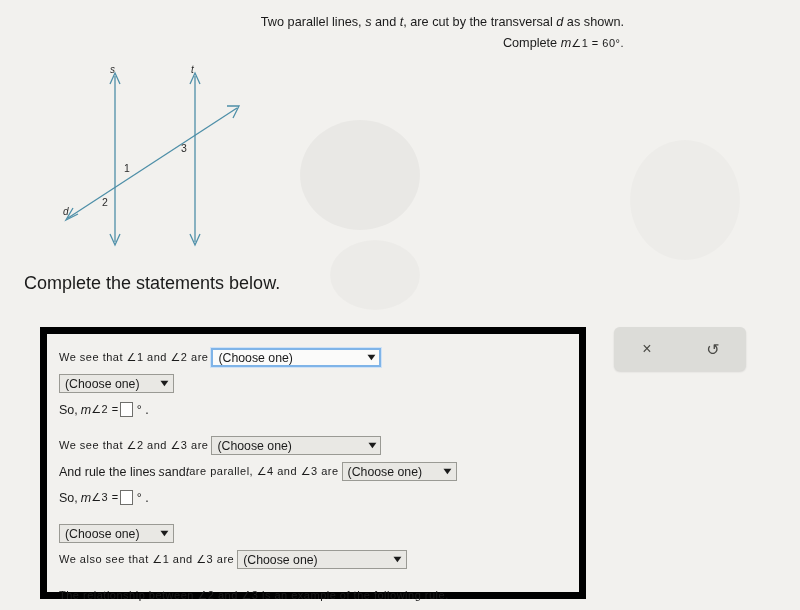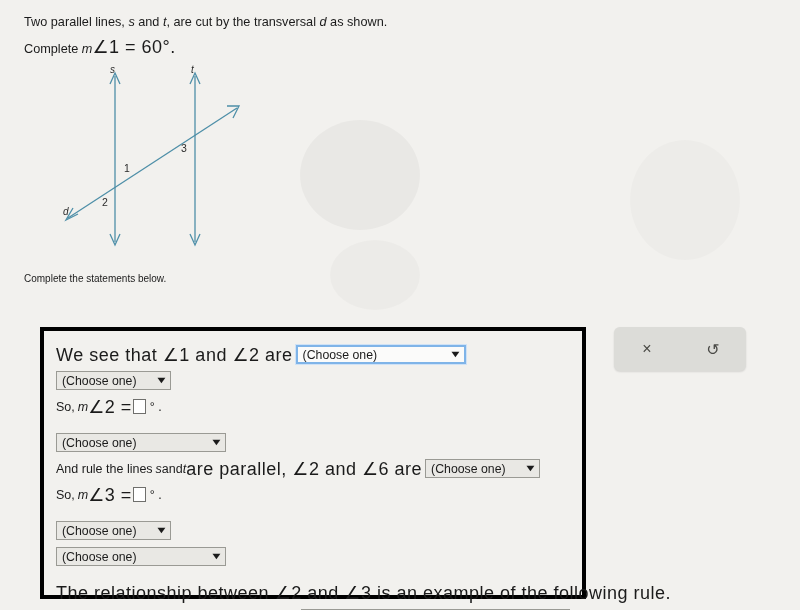--- a/index.html
+++ b/index.html
@@ -16,57 +16,58 @@
     position: relative;
     overflow: hidden;
   }
   .prompt {
     position: absolute;
     left: 24px;
     top: 12px;
     width: 600px;
     line-height: 1.65;
     font-size: 12.7px;
+    text-align: right;
   }
   .prompt .ital { font-style: italic; }
   .figure {
     position: absolute;
     left: 40px;
     top: 62px;
     width: 270px;
     height: 195px;
   }
   .complete-line {
     position: absolute;
     left: 24px;
     top: 273px;
-    font-size: 10px;
+    font-size: 18px;
   }
   .answer-box {
     position: absolute;
     left: 40px;
     top: 327px;
     width: 546px;
     height: 272px;
-    border: 4px solid #000000;
+    border: 7px solid #000000;
     background: #f2f1ee;
     box-sizing: border-box;
     padding: 12px 12px 0 12px;
   }
   .stmt-group { margin-bottom: 13px; }
   .stmt-row {
     display: flex;
     align-items: center;
     min-height: 23px;
     margin-bottom: 3px;
     white-space: nowrap;
   }
   .stmt-row .txt { margin-right: 3px; }
   .stmt-row .txt.after { margin-left: 3px; margin-right: 0; }
-  .ang { font-size: 18px; letter-spacing: 0.5px; }
+  .ang { font-size: 11px; letter-spacing: 0.5px; }
   .ital { font-style: italic; }
 
   
   .dd {
     display: inline-flex;
     align-items: center;
     justify-content: space-between;
     background: #e9e8e4;
     border: 1px solid #9a9a94;
     height: 19px;
@@ -213,31 +214,32 @@
       <span class="txt">So, </span>
       <span class="ital">m</span>
       <span class="ang">∠2 = </span>
       <span class="numbox"></span>
       <span class="txt after">° .</span>
     </div>
   </div>
 
   <div class="stmt-group">
     <div class="stmt-row">
+      <span class="txt ang">We see that ∠2 and ∠3 are</span>
       <span class="dd w-lg">
         <span>(Choose one)</span>
         <span class="caret">▼</span>
       </span>
     </div>
     <div class="stmt-row">
       <span class="txt">And rule the lines </span>
       <span class="ital">s</span>
       <span> and </span>
       <span class="ital">t</span>
-      <span class="txt ang"> are parallel, ∠2 and ∠6 are</span>
+      <span class="txt ang"> are parallel, ∠4 and ∠3 are</span>
       <span class="dd w-md">
         <span>(Choose one)</span>
         <span class="caret">▼</span>
       </span>
     </div>
     <div class="stmt-row">
       <span class="txt">So, </span>
       <span class="ital">m</span>
       <span class="ang">∠3 = </span>
       <span class="numbox"></span>
@@ -246,20 +248,21 @@
   </div>
 
   <div class="stmt-group">
     <div class="stmt-row">
       <span class="dd w-md">
         <span>(Choose one)</span>
         <span class="caret">▼</span>
       </span>
     </div>
     <div class="stmt-row">
+      <span class="txt ang">We also see that ∠1 and ∠3 are</span>
       <span class="dd w-lg">
         <span>(Choose one)</span>
         <span class="caret">▼</span>
       </span>
     </div>
   </div>
 
   <div class="stmt-group">
     <div class="stmt-row">
       <span class="txt ang">The relationship between ∠2 and ∠3 is an example of the following rule.</span>

